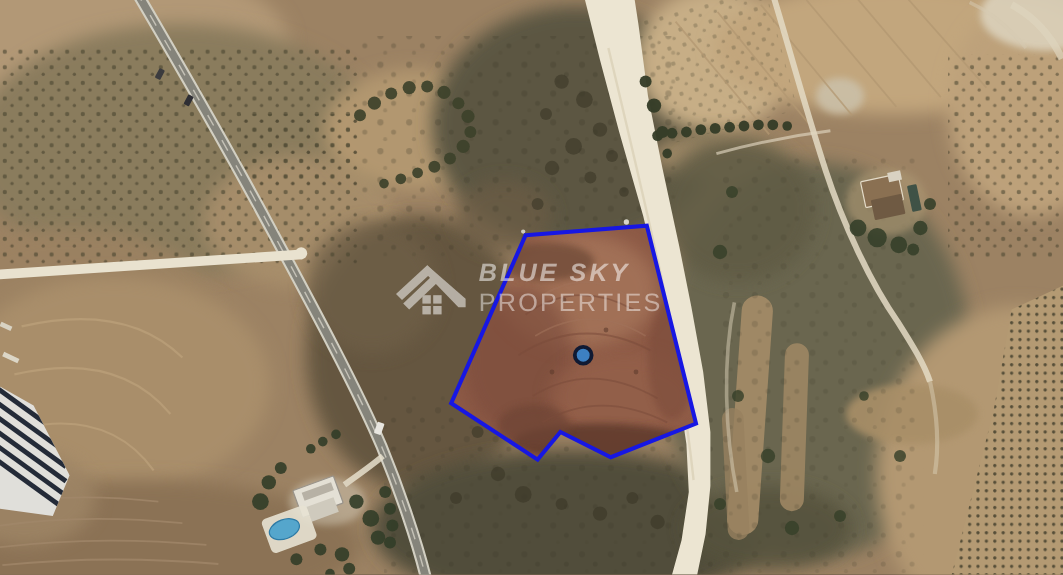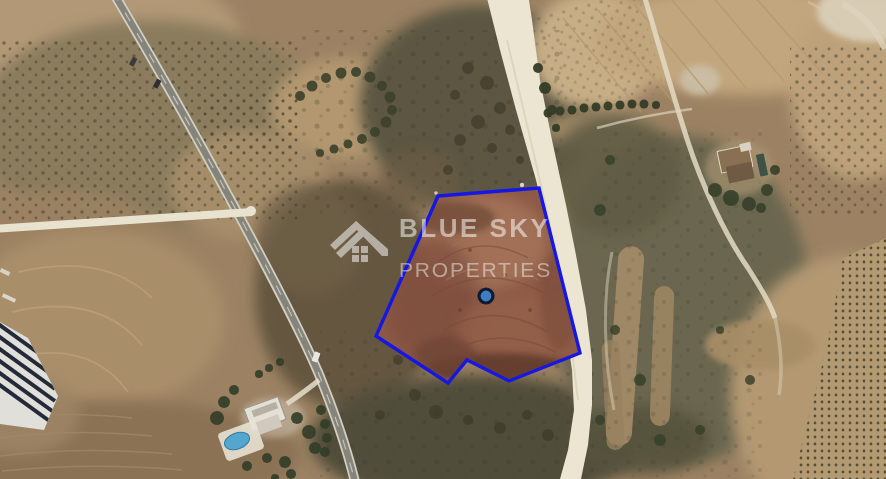--- a/index.html
+++ b/index.html
@@ -4,23 +4,23 @@
 <style>
   html,body{margin:0;padding:0;background:#222;}
   .stage{position:relative;width:886px;height:479px;overflow:hidden;background:#9c8263;
          font-family:"Liberation Sans",sans-serif;}
   .scene{position:absolute;left:0;top:0;width:886px;height:479px;display:block;}
   
   .watermark{position:absolute;left:330px;top:215px;display:flex;align-items:flex-start;gap:9px;
              pointer-events:none;}
   .wm-icon{margin-top:3px;opacity:.52;}
   .wm-text{display:flex;flex-direction:column;}
-  .wm-line1{font-size:26px;font-weight:bold;letter-spacing:2.5px;line-height:26px;
-            color:rgba(255,255,255,.52);white-space:nowrap;}
-  .wm-line2{font-size:21px;font-weight:normal;letter-spacing:1.8px;line-height:20px;margin-top:19px;
+  .wm-line1{font-size:21px;font-weight:bold;letter-spacing:2.5px;line-height:26px;
+            color:rgba(255,255,255,.52);white-space:nowrap;font-style:italic;}
+  .wm-line2{font-size:21px;font-weight:normal;letter-spacing:1.8px;line-height:20px;margin-top:2px;
             color:rgba(255,255,255,.46);white-space:nowrap;}
 </style>
 </head>
 <body>
 
 <div class="stage">
 <svg class="scene" viewBox="0 0 886 479" xmlns="http://www.w3.org/2000/svg">
   <defs>
     <filter id="soft" x="-40%" y="-40%" width="180%" height="180%">
           <feGaussianBlur stdDeviation="7"></feGaussianBlur>

